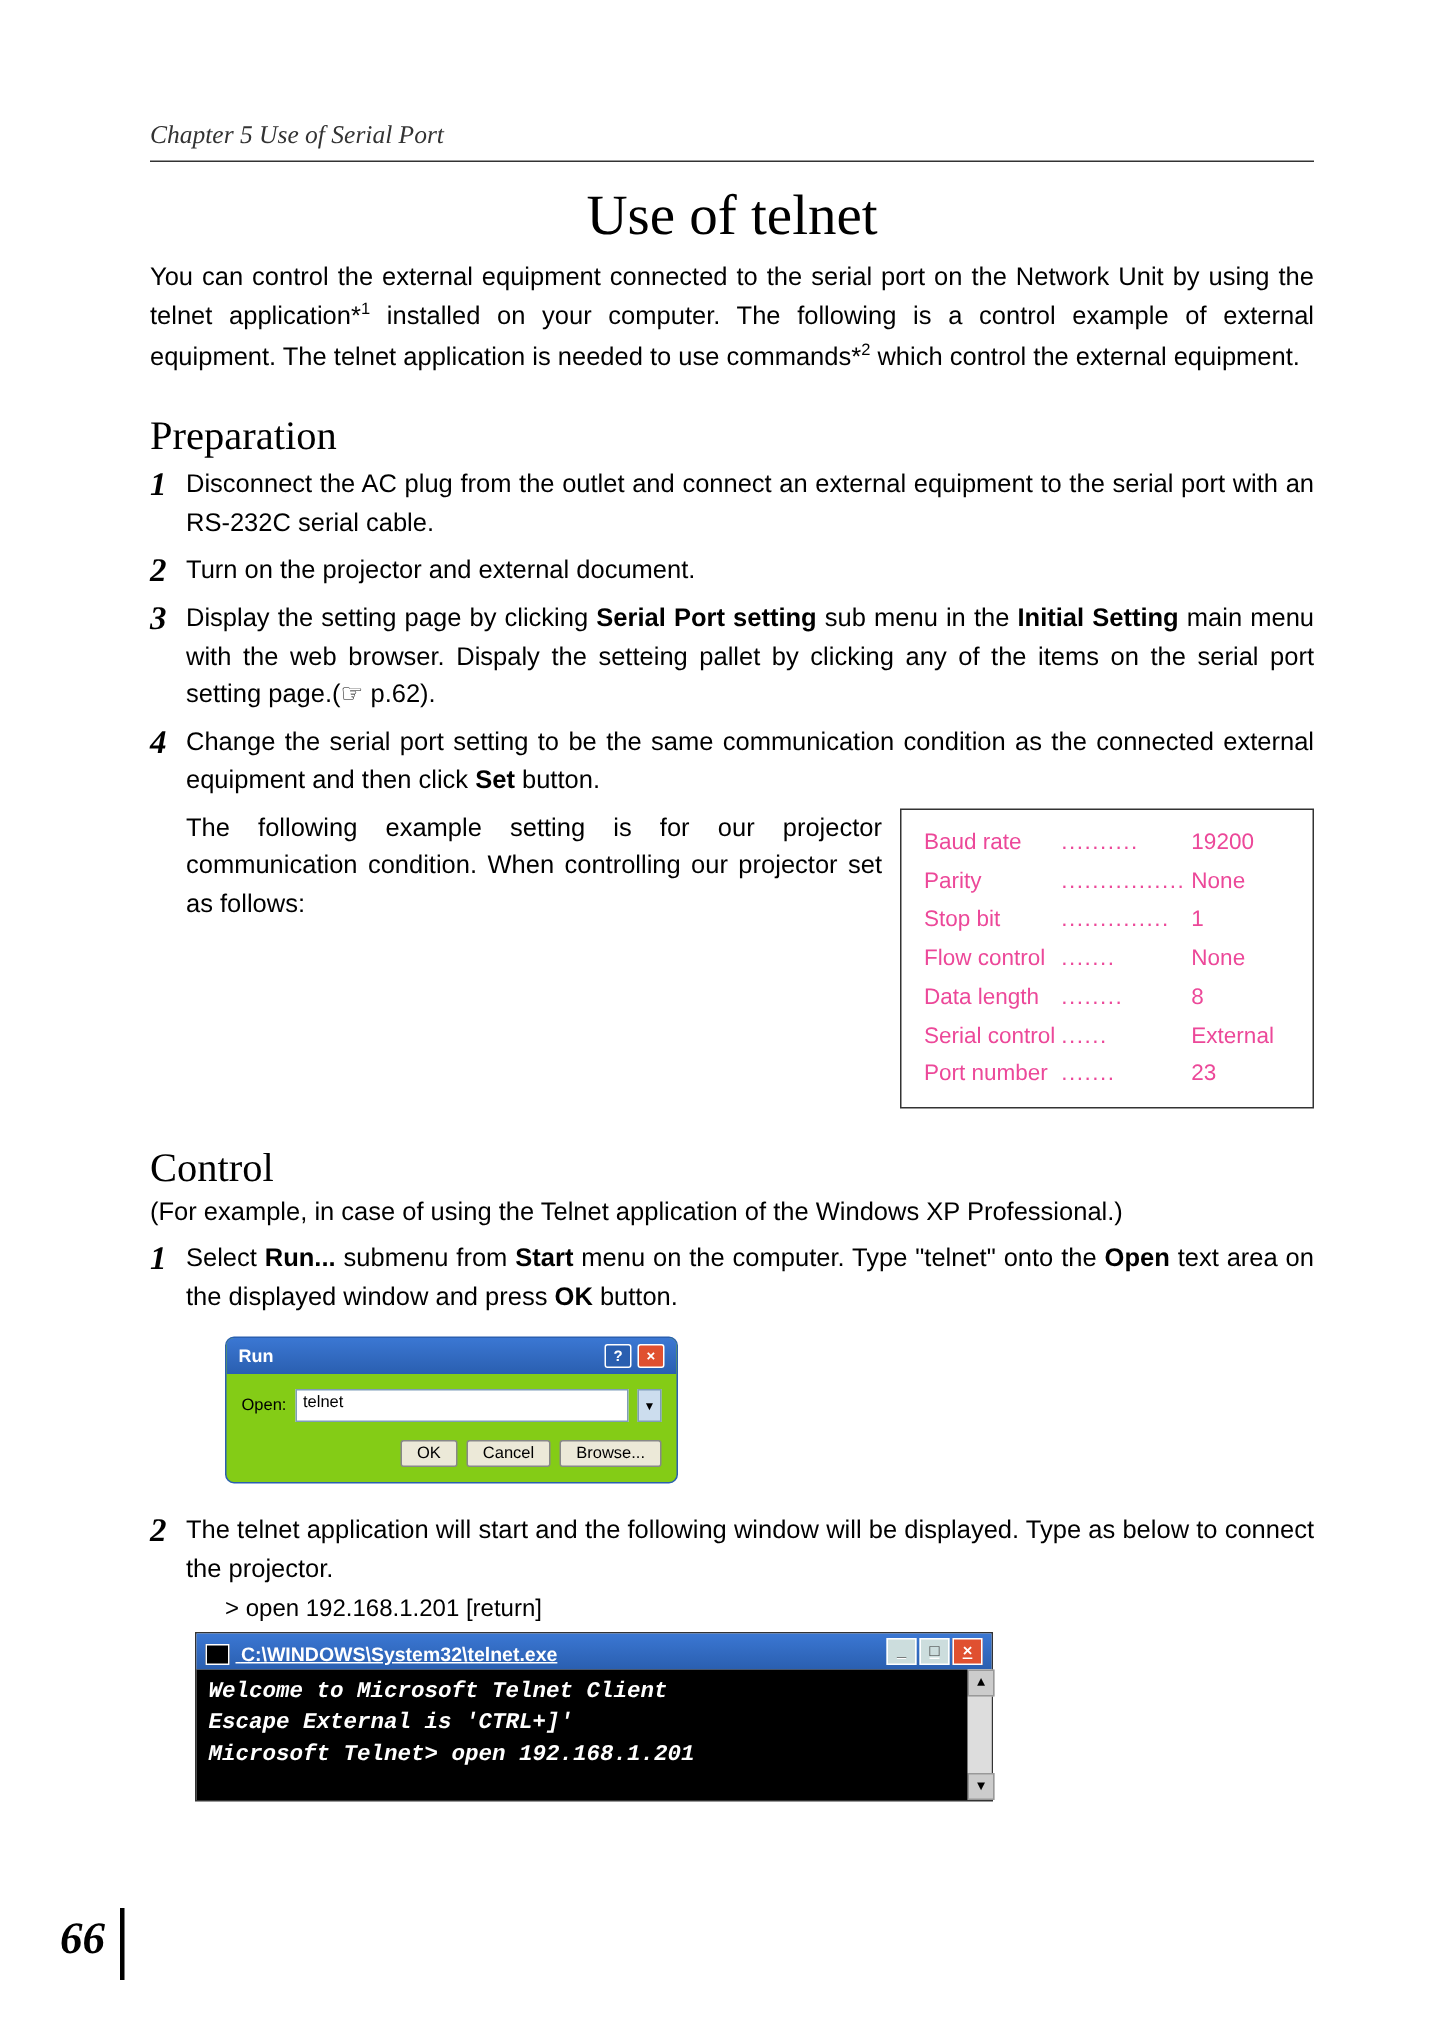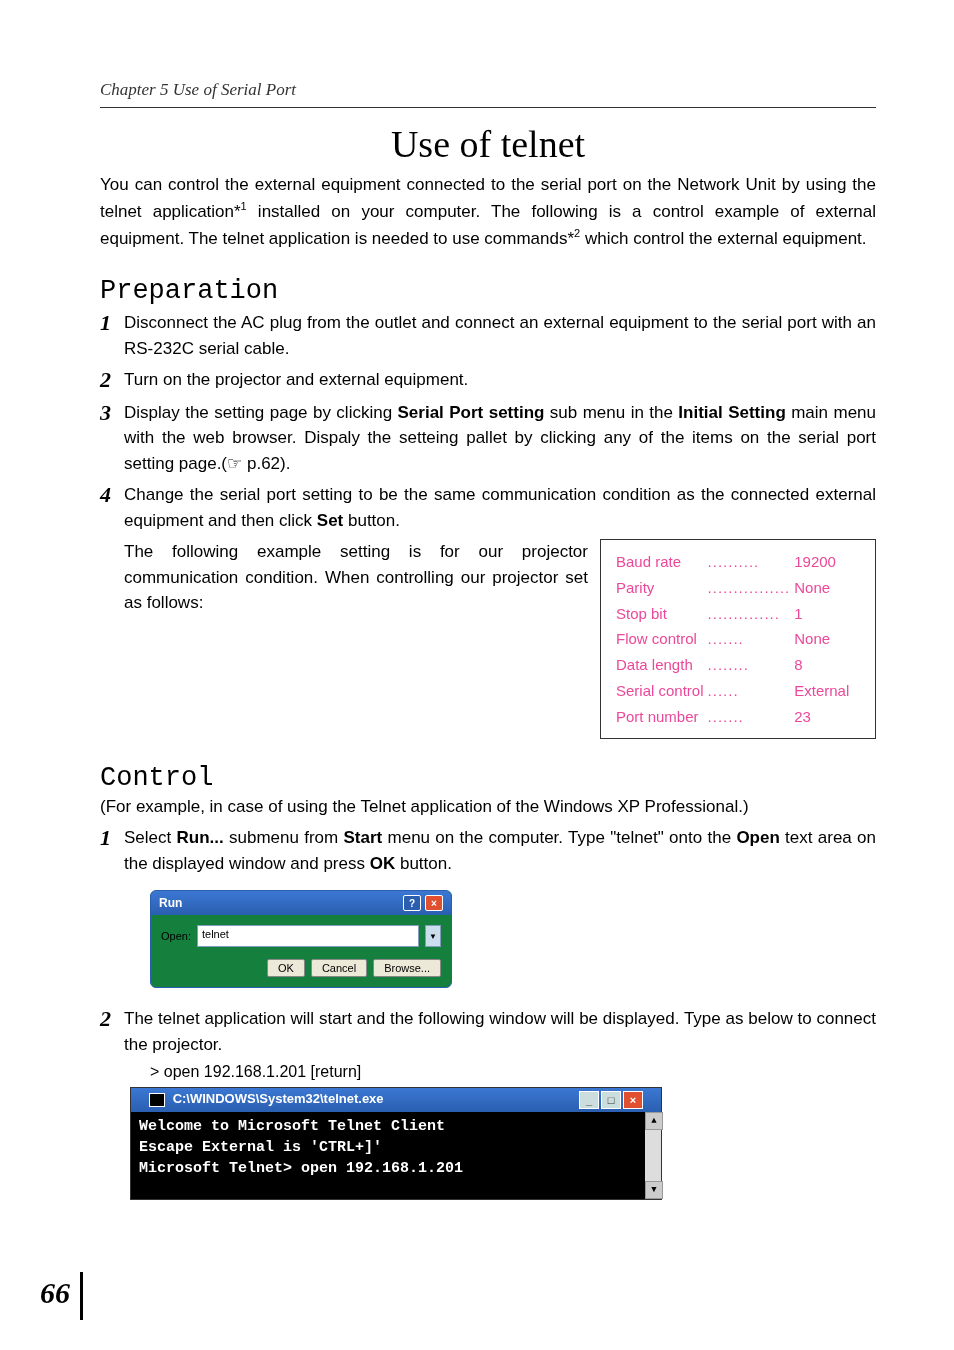--- a/index.html
+++ b/index.html
@@ -32,21 +32,21 @@
     margin: 0 0 6px 0;
     text-align: center;
   }
   .intro {
     font-size: 17px;
     line-height: 1.55;
     text-align: justify;
     margin-bottom: 24px;
   }
   h2.section {
-    font-family: Liberation Mono, monospace;
+    font-family: Liberation Serif, serif;
     font-weight: normal;
     font-size: 27px;
     margin: 10px 0 4px 0;
   }
   .step {
     display: flex;
     font-size: 17px;
     line-height: 1.5;
     text-align: justify;
     margin-bottom: 6px;
@@ -91,21 +91,21 @@
   }
   .settings-box td.dots {
     letter-spacing: 1px;
   }
   .control-section { margin-top: 24px; }
   .subnote { font-size: 17px; margin-bottom: 8px; }
   .run-dialog {
     width: 300px;
     margin: 14px 0 18px 50px;
     border: 1px solid #2a5fb0;
-    background: #15803d;
+    background: #84cc16;
     font-family: Tahoma, Arial, sans-serif;
     font-size: 11px;
     border-radius: 6px;
     overflow: hidden;
   }
   .run-title {
     background: linear-gradient(#3b77d3, #2a5fb0);
     color: #fff;
     padding: 4px 8px;
     display: flex;
@@ -146,41 +146,43 @@
   .console {
     width: 530px;
     margin-left: 30px;
     border: 1px solid #333;
     font-family: "Courier New", monospace;
     font-size: 15px;
   }
   .console-title {
     background: linear-gradient(#3b77d3, #2a5fb0);
     color: #fff;
-    padding: 3px 18px;
+    padding: 3px 6px;
     display: flex;
     justify-content: space-between;
-    align-items: flex-start;
+    align-items: flex-end;
     font-family: Tahoma, Arial, sans-serif;
     font-size: 13px;
     font-weight: bold;
+    text-decoration: underline;
   }
   .title-icons { display:flex; gap:2px; }
   .tib {
     width:18px;height:16px;background:#cdd;border:1px solid #fff;
     display:flex;align-items:center;justify-content:center;color:#333;
     font-size:11px;font-weight:bold;
   }
   .tib.close { background:#e05030;color:#fff; }
   .console-body {
     background: #000;
     color: #fff;
     padding: 6px 8px 22px 8px;
     font-weight: bold;
     position: relative;
+    font-style: italic;
   }
   .scroll-btn {
     width:16px;height:16px;background:#ccc;border:1px solid #999;
     display:flex;align-items:center;justify-content:center;font-size:9px;
   }
   .console-body-wrap { display:flex; }
   .footnote {
     font-size: 15px;
     margin: 18px 0 0 300px;
   }
@@ -216,21 +218,21 @@
 
   <h2 class="section">Preparation</h2>
 
   <div class="step">
     <div class="step-num">1</div>
     <div class="step-body">Disconnect the AC plug from the outlet and connect an external equipment to the serial port with an RS-232C serial cable.</div>
   </div>
 
   <div class="step">
     <div class="step-num">2</div>
-    <div class="step-body">Turn on the projector and external equipment.</div>
+    <div class="step-body">Turn on the projector and external document.</div>
   </div>
 
   <div class="step">
     <div class="step-num">3</div>
     <div class="step-body">
       <span>Display the setting page by clicking </span><span class="bold">Serial Port setting</span><span> sub menu in the </span><span class="bold">Initial Setting</span><span> main menu with the web browser. Dispaly the setteing pallet by clicking any of the items on the serial port setting page.(☞ p.62).</span>
     </div>
   </div>
 
   <div class="step">

